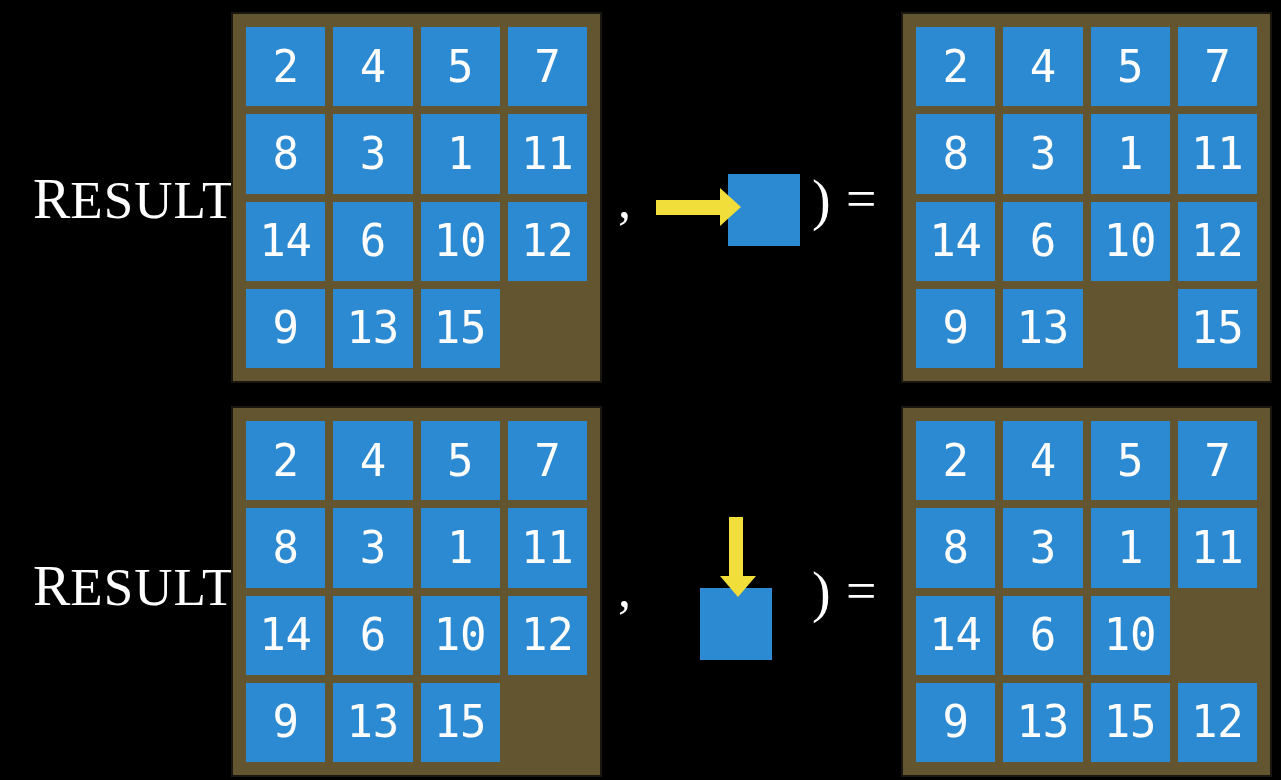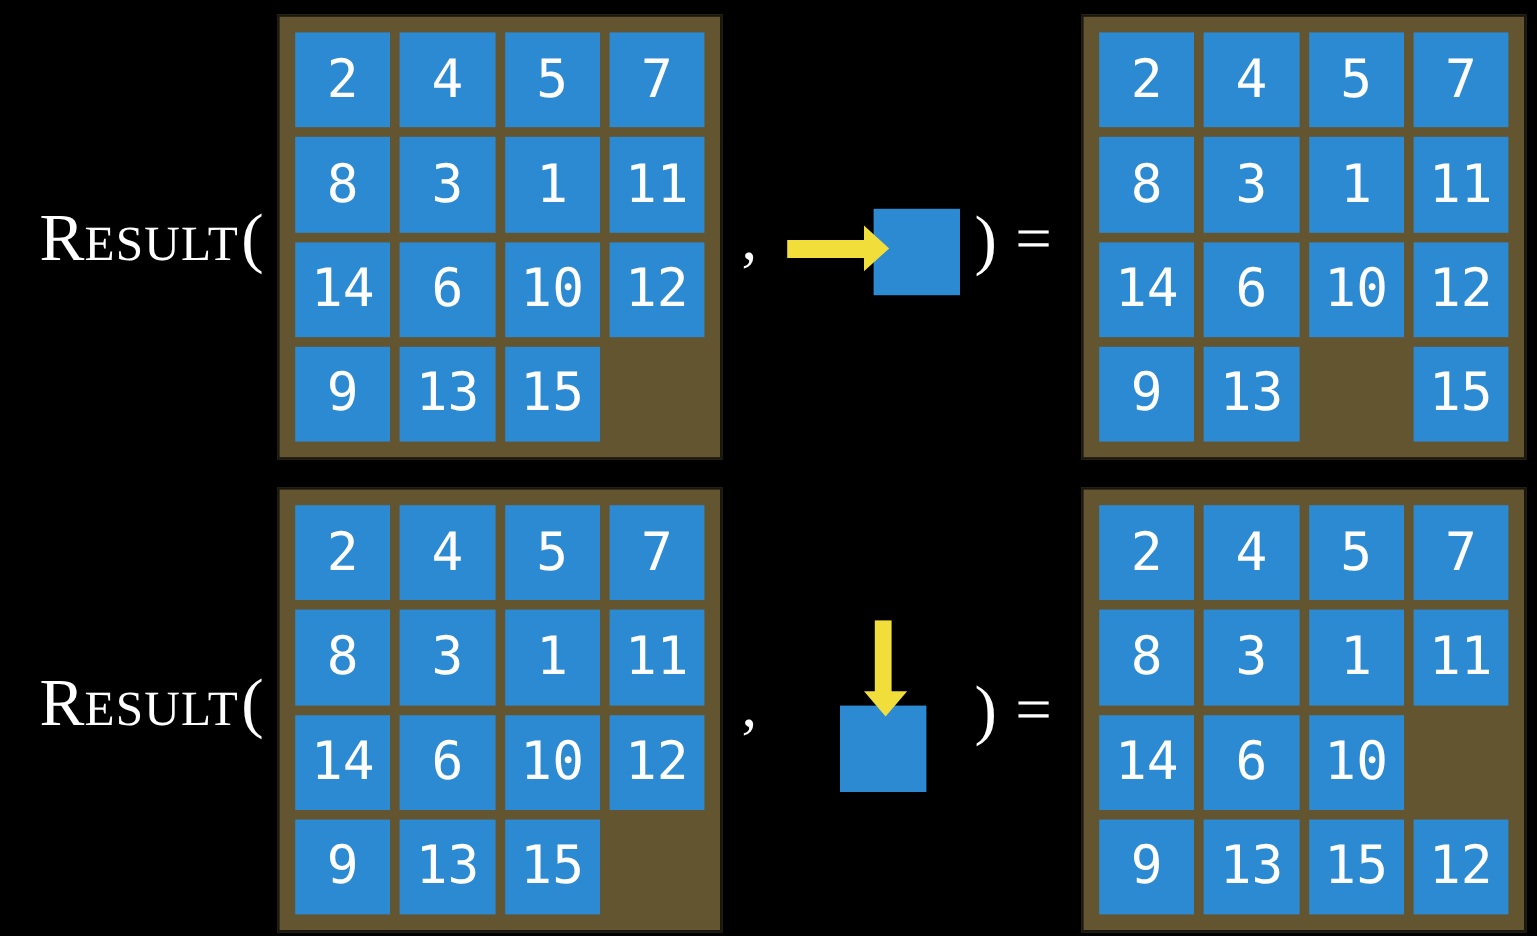--- a/index.html
+++ b/index.html
@@ -24,21 +24,21 @@
   }
 
   
   .eq-label {
     position: absolute;
     display: flex;
     align-items: baseline;
     white-space: nowrap;
   }
   .eq-label .cap   { font-size: 56px; line-height: 1; }
-  .eq-label .sc    { font-size: 41px; line-height: 1; letter-spacing: 1px; text-align: right; }
+  .eq-label .sc    { font-size: 53px; line-height: 1; letter-spacing: 1px; text-align: right; }
   .eq-label .paren { font-size: 56px; line-height: 1; margin-left: 2px; }
   .r1-label { left: 33px;  top: 171px; }
   .r2-label { left: 33px;  top: 558px; }
 
   .eq-text { position: absolute; line-height: 1; white-space: nowrap; }
   .comma   { font-size: 52px; }
   .close-paren { font-size: 56px; }
   .equals  { font-size: 54px; }
   .r1-comma  { left: 618px; top: 174px; }
   .r2-comma  { left: 618px; top: 563px; }

